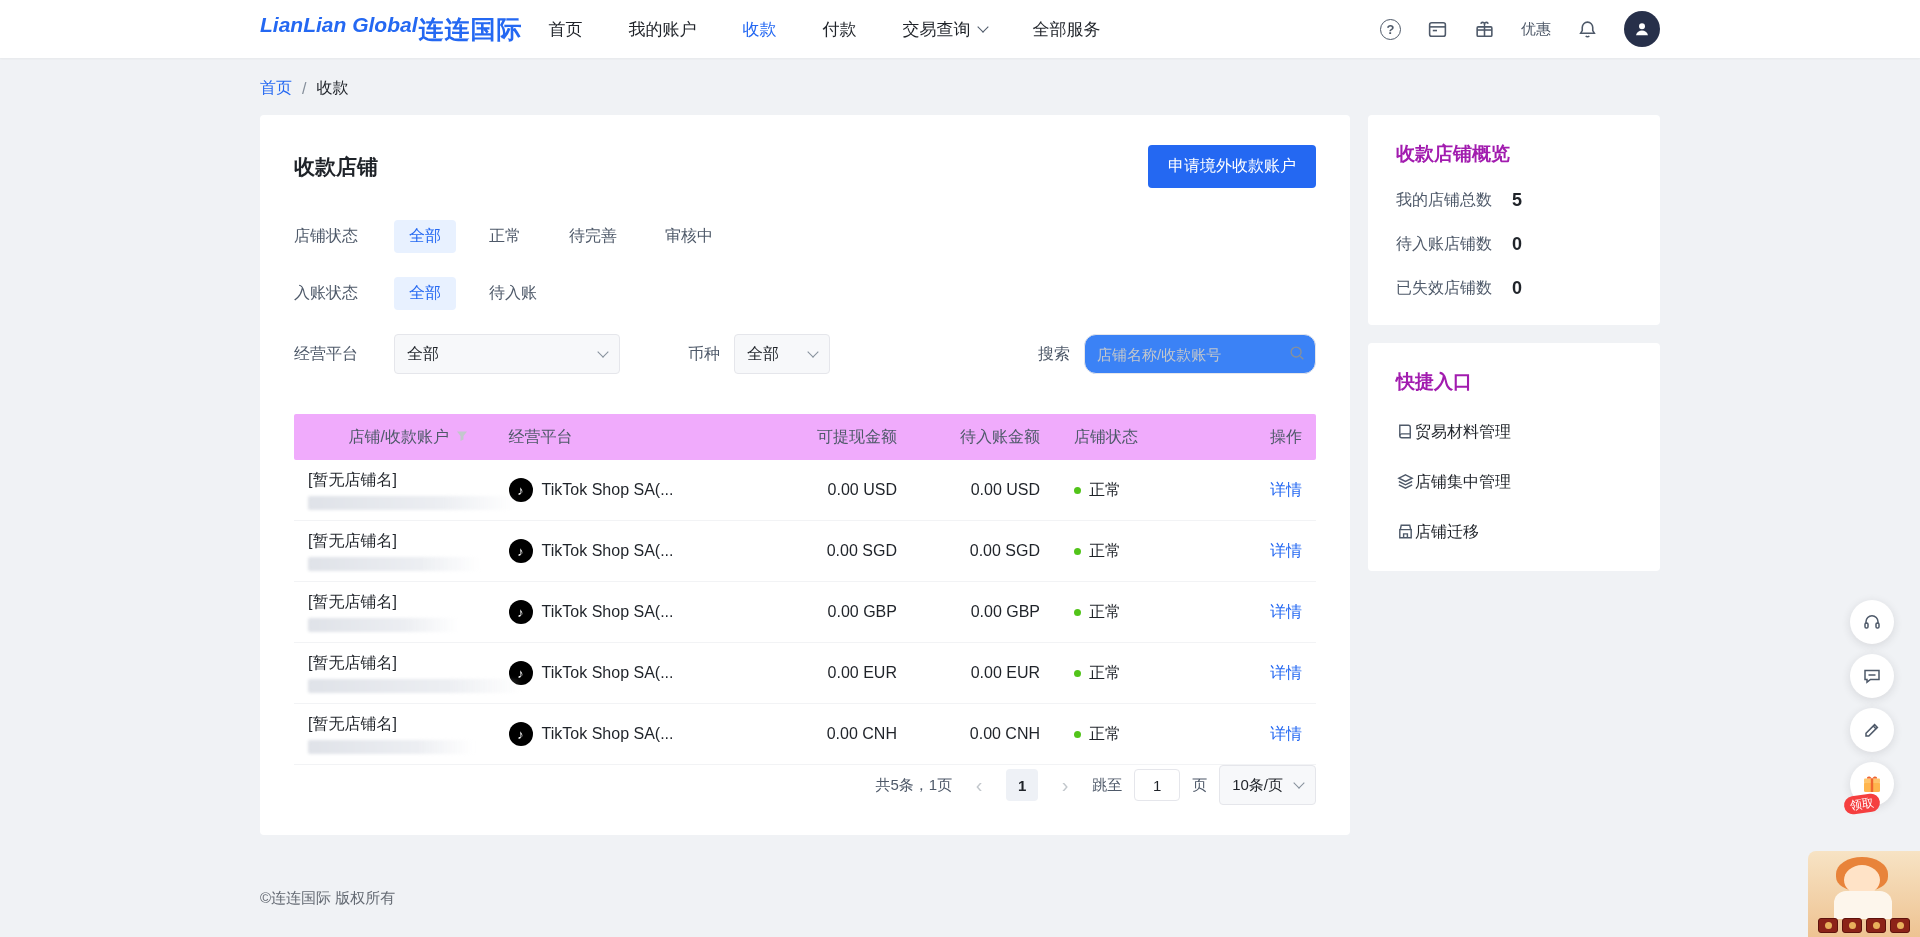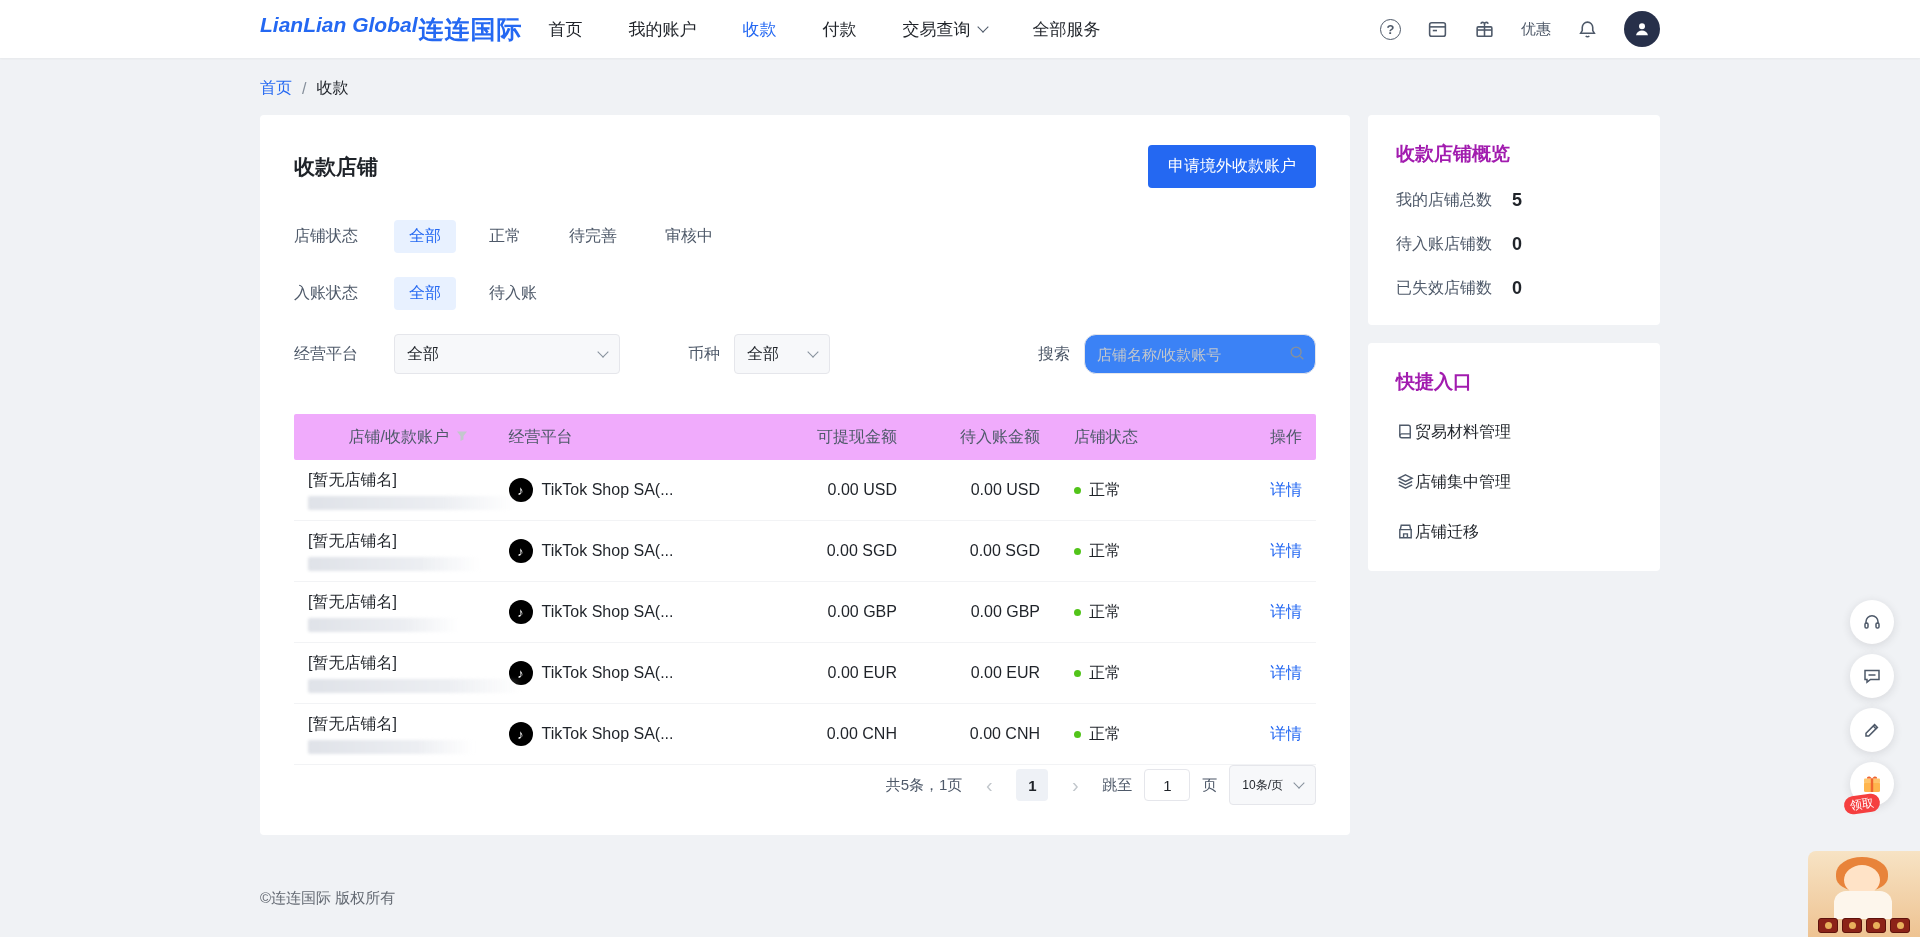--- a/index.html
+++ b/index.html
@@ -82,21 +82,21 @@
   .trow:nth-of-type(6) .redacted{width:166px}
   .tiktok{width:24px;height:24px;border-radius:50%;background:#000;color:#fff;display:inline-flex;align-items:center;justify-content:center;font-size:13px;margin-right:9px;flex:none}
   .dot{width:7px;height:7px;border-radius:50%;background:#52c41a;margin-right:8px;flex:none}
   .link{color:#2468f2;cursor:pointer;text-decoration:none}
 
   
   .pagination{display:flex;align-items:center;justify-content:flex-end;gap:12px;color:#4e5969;font-size:15px}
   .pg-arrow{width:30px;height:30px;display:flex;align-items:center;justify-content:center;color:#c2c7cc;font-size:20px;cursor:pointer;user-select:none}
   .pg-current{width:32px;height:32px;background:#eef1f6;border-radius:4px;display:flex;align-items:center;justify-content:center;color:#1f2329;font-weight:bold;cursor:pointer}
   .jump-input{width:46px;height:32px;border:1px solid #e5e6eb;border-radius:4px;text-align:center;font-size:15px;font-family:inherit;color:#1f2329;box-sizing:border-box;outline:none}
-  .pg-size{height:40px;padding:17px 12px;font-size:12px}
+  .pg-size{height:40px;padding:17px 12px;font-size:15px}
 
   
   .side-card{background:#fff;border-radius:4px;padding:26px 28px;box-sizing:border-box;margin-bottom:18px}
   .side-title{font-size:19px;font-weight:bold;color:#a21caf}
   .ov-item{margin-top:23px;display:flex;align-items:center;font-size:16px;color:#4e5969}
   .ov-value{margin-left:20px;font-size:18px;font-weight:bold;color:#1f2329}
   .quick-item{margin-top:27px;display:flex;align-items:flex-start;font-size:16px;color:#1f2329;cursor:pointer}
 
   
   .float-rail{position:absolute;right:26px;top:600px;display:flex;flex-direction:column;align-items:center;gap:10px;z-index:20}

